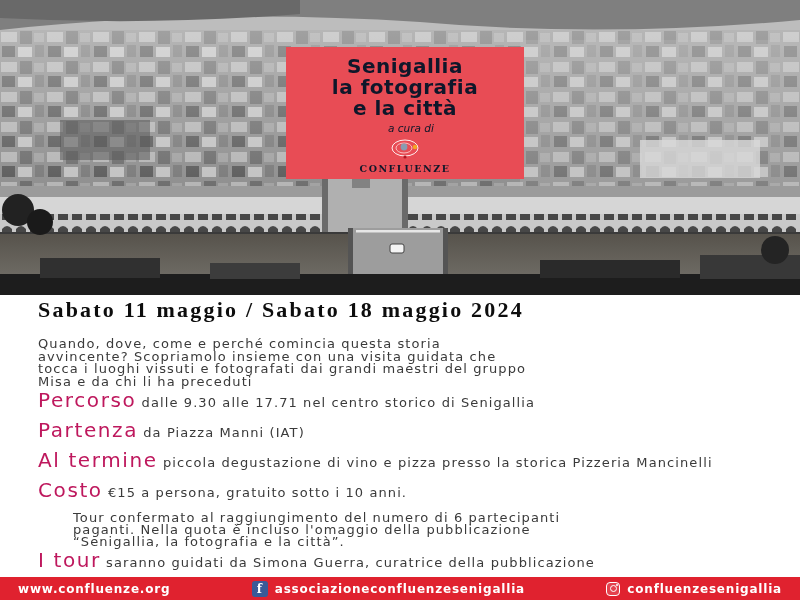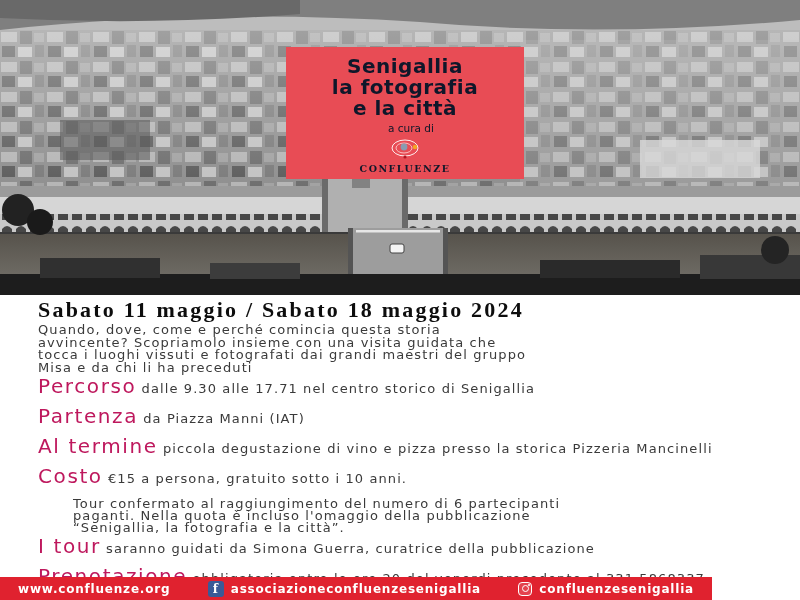--- a/index.html
+++ b/index.html
@@ -10,46 +10,46 @@
   
   .photo{position:absolute;left:0;top:0;width:800px;height:295px;overflow:hidden;}
   .photo svg{display:block;}
   
   .card{
     position:absolute;left:286px;top:47px;width:238px;height:132px;
     background:#e84c55;color:#0f172a;text-align:center;overflow:hidden;
     padding-top:9px;box-sizing:border-box;
   }
   .card-title{font-size:20px;font-weight:700;line-height:21px;letter-spacing:.5px;}
-  .card-curator{margin-top:4px;font-size:10.5px;line-height:11.5px;margin-left:12px;}
+  .card-curator{margin-top:4px;font-style:italic;font-size:10.5px;line-height:11.5px;margin-left:12px;}
   .card-logo{margin-top:3px;}
   .logo-name{font-family:"DejaVu Serif","Liberation Serif",serif;font-size:9.5px;font-weight:700;letter-spacing:1.5px;line-height:10px;}
   
   .main{
     position:absolute;left:0;top:295px;width:800px;height:282px;
     padding:3px 28px 0 38px;box-sizing:border-box;color:#3a3a3a;
   }
   .date-line{
     font-size:22px;font-weight:700;color:#0d0d0d;letter-spacing:2.2px;
     line-height:24px;white-space:nowrap;font-family:Liberation Serif, serif;
   }
   .headline{
     font-size:23px;font-weight:400;color:#c62a1a;letter-spacing:4.6px;
     line-height:25px;white-space:nowrap;
   }
   .intro{
     font-size:13px;line-height:12.5px;letter-spacing:1.1px;color:#3a3a3a;
-    white-space:pre-line;margin-top:2px;
+    white-space:pre-line;margin-top:16px;
   }
   .section{font-size:13px;line-height:12px;letter-spacing:1.1px;margin-top:4px;color:#3a3a3a;}
   .kw{font-size:20px;line-height:17px;color:#be185d;letter-spacing:1.6px;}
   .section-extra{font-size:13px;line-height:12px;letter-spacing:1.1px;white-space:pre-line;margin-top:2px;margin-left:35px;}
   
   .footer{
-    position:absolute;left:0;top:577px;width:712px;height:23px;background:#e0222f;
+    position:absolute;left:0;top:577px;width:800px;height:23px;background:#e0222f;
     display:flex;align-items:center;justify-content:space-between;
     padding:0 18px;box-sizing:border-box;color:#ffffff;
     font-size:12px;font-weight:700;letter-spacing:.8px;
   }
   .footer-group{display:flex;align-items:center;gap:7px;}
   .fb-icon{
     width:16px;height:16px;background:#3a5a97;border-radius:3px;color:#ffffff;
     display:flex;align-items:center;justify-content:center;
     font-size:12px;font-weight:700;font-family:"DejaVu Serif",serif;
   }

